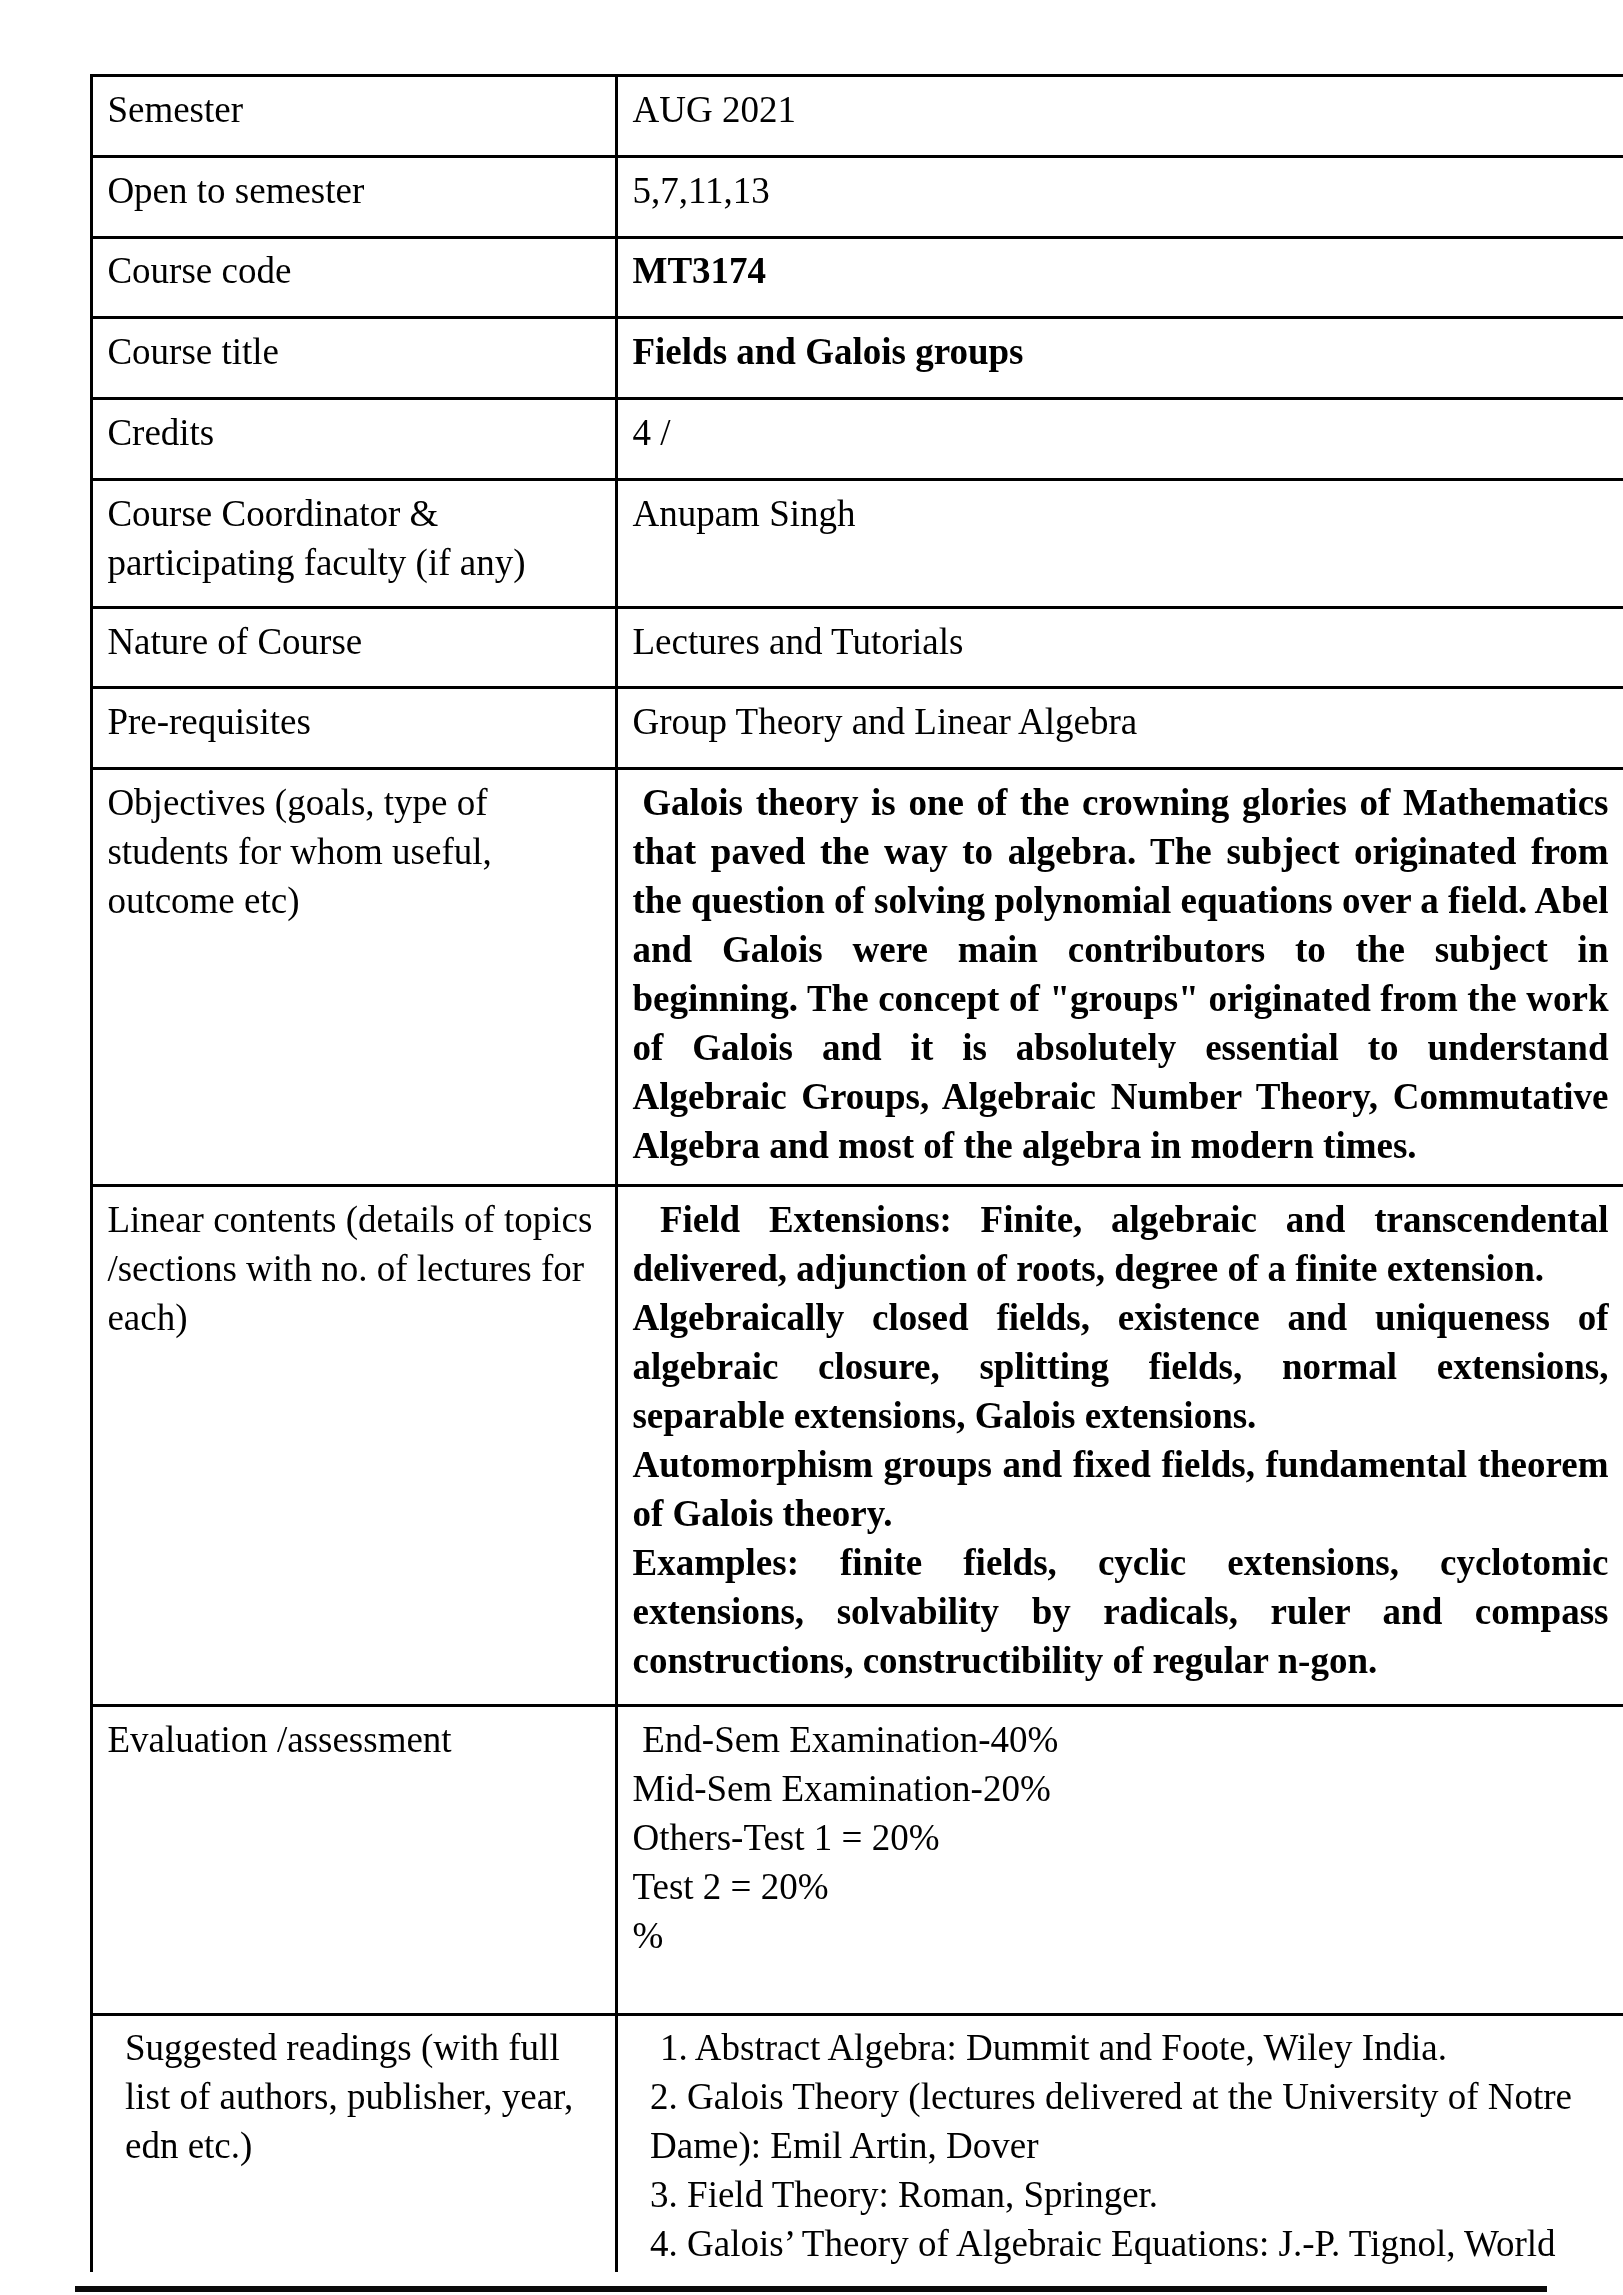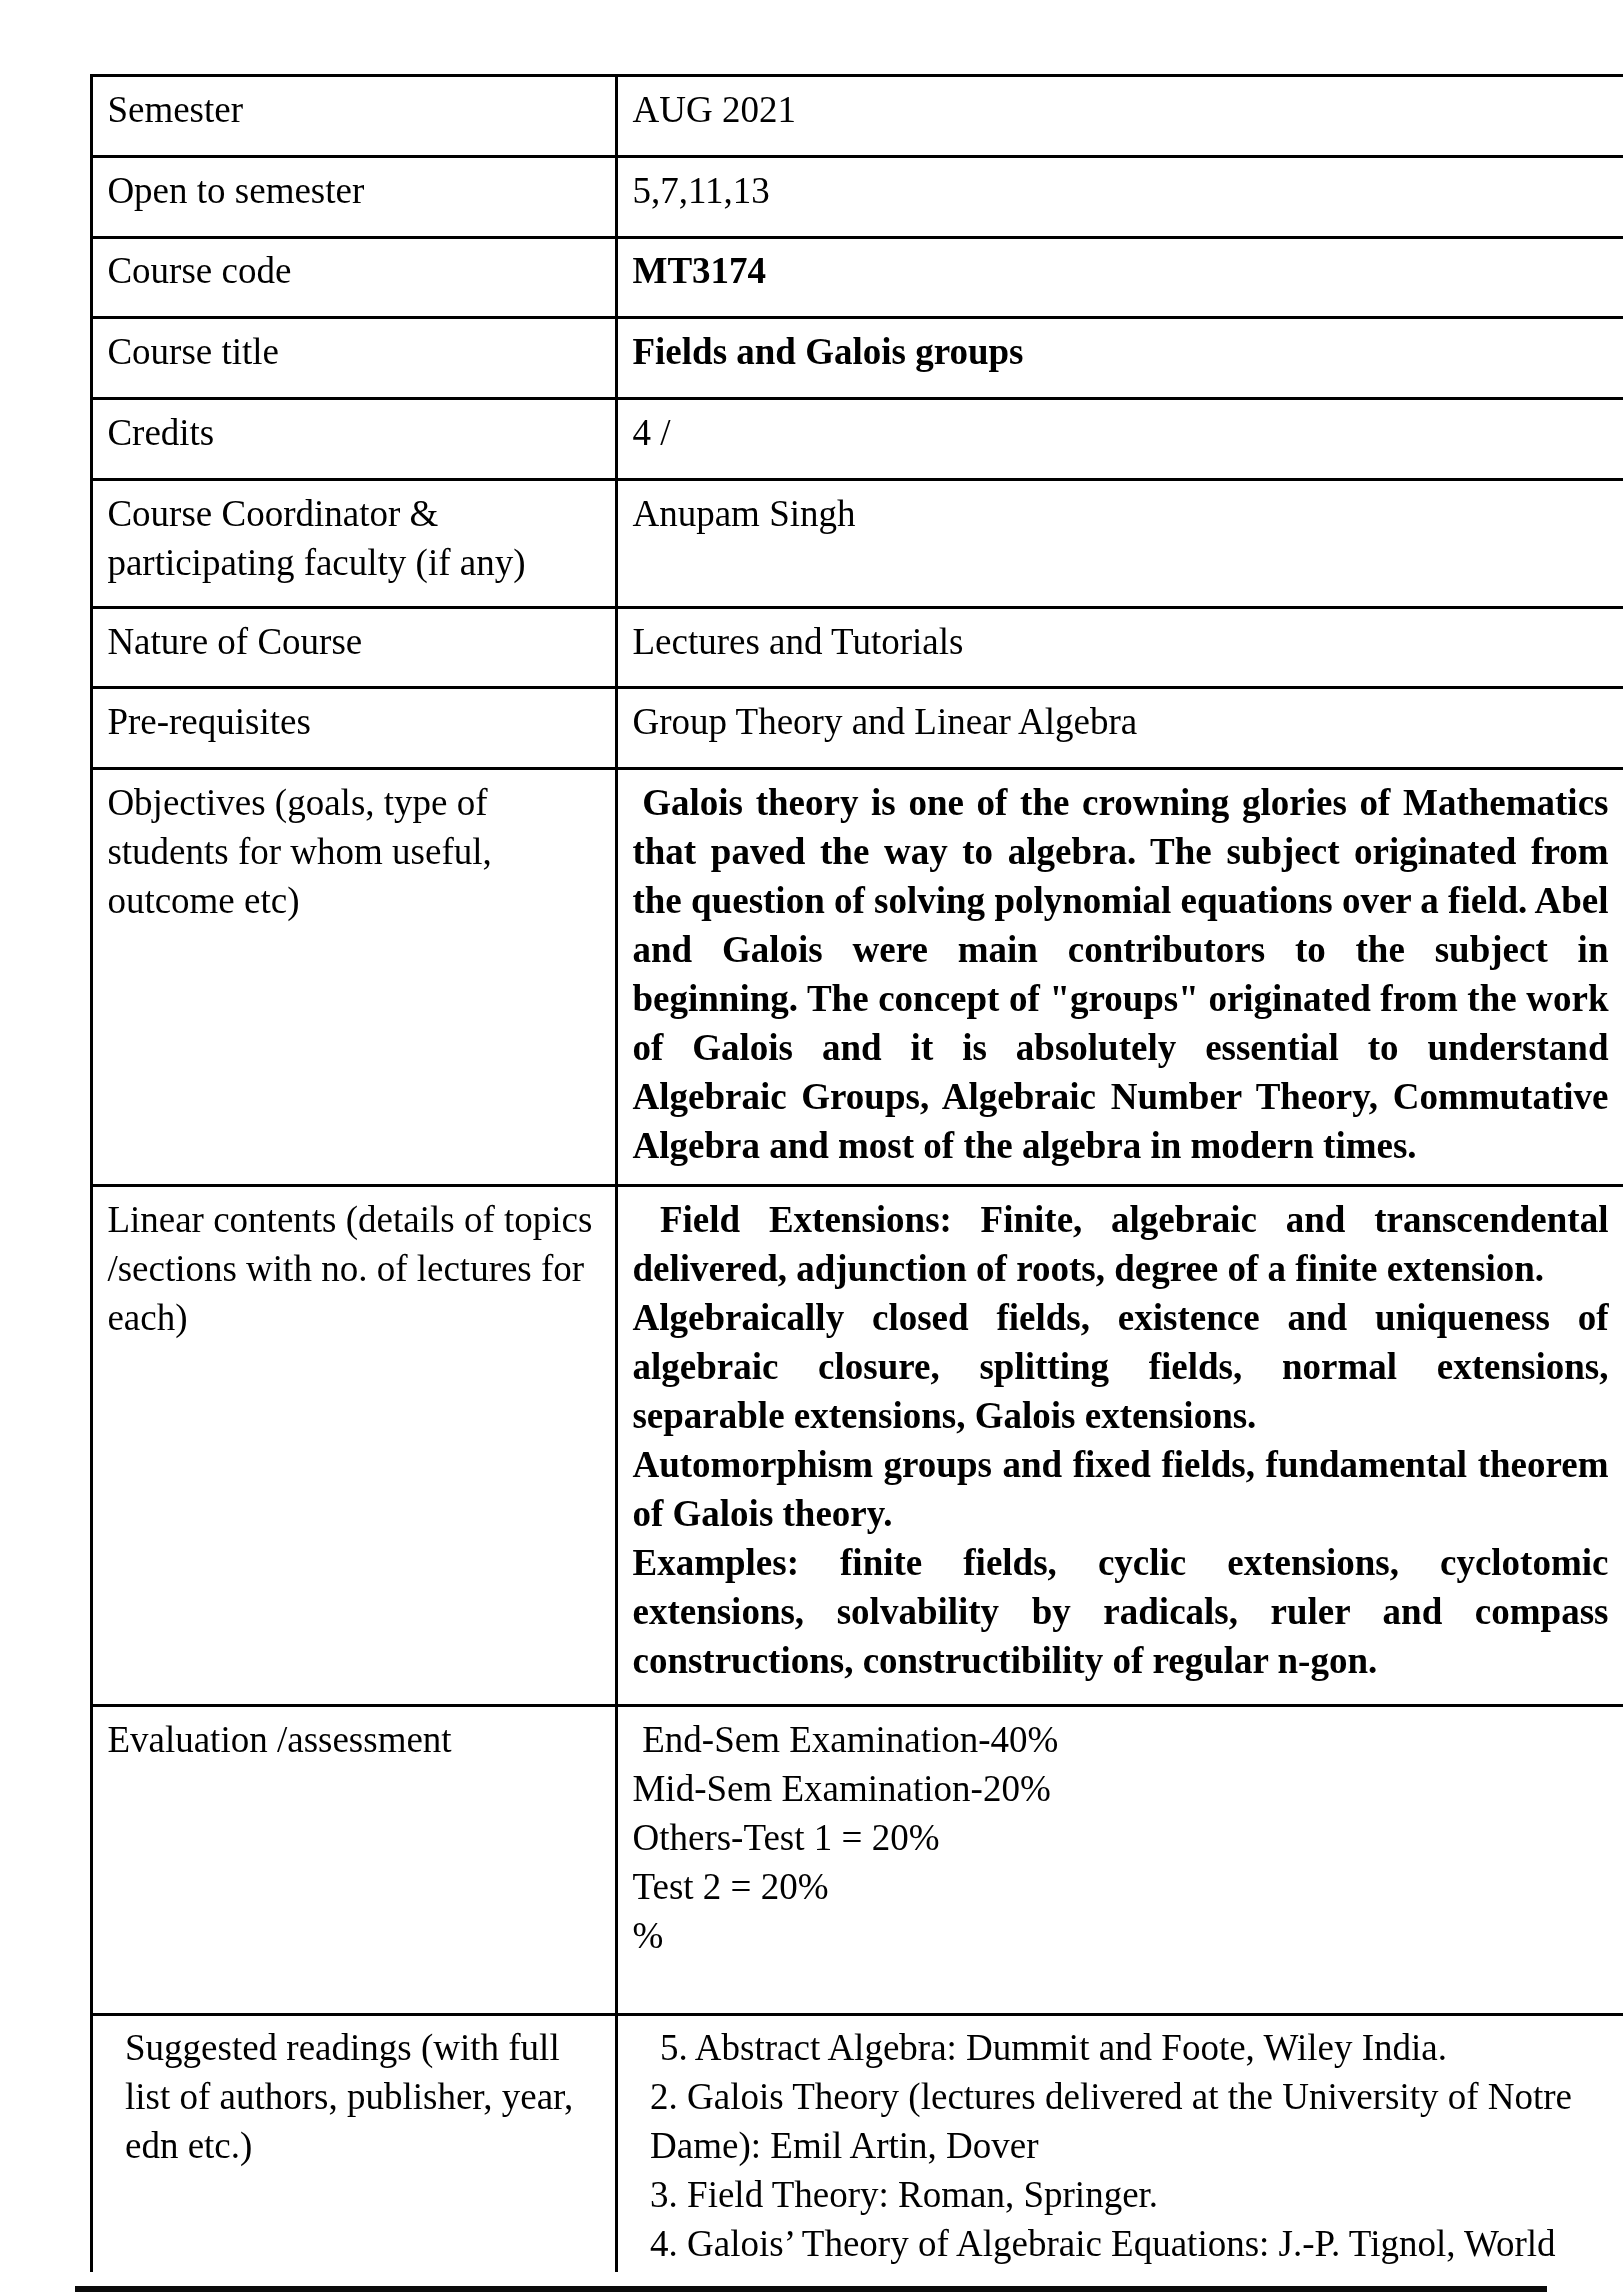--- a/index.html
+++ b/index.html
@@ -131,21 +131,21 @@
         <p class="line indent-sm">End-Sem Examination-40%</p>
         <p class="line">Mid-Sem Examination-20%</p>
         <p class="line">Others-Test 1 = 20%</p>
         <p class="line">Test 2 = 20%</p>
         <p class="line">%</p>
       </td>
     </tr>
     <tr>
       <td class="label-cell">Suggested readings (with full list of authors, publisher, year, edn etc.)</td>
       <td class="value-cell">
-        <p class="line indent-sm">5. Abstract Algebra: Dummit and Foote, Wiley India.</p>
+        <p class="line indent-sm">1. Abstract Algebra: Dummit and Foote, Wiley India.</p>
         <p class="line">2. Galois Theory (lectures delivered at the University of Notre Dame): Emil Artin, Dover</p>
         <p class="line">3. Field Theory: Roman, Springer.</p>
         <p class="line">4. Galois’ Theory of Algebraic Equations: J.-P. Tignol, World</p>
       </td>
     </tr>
   </tbody>
     </table>
 
   <div class="bottom-rule"></div>
 

